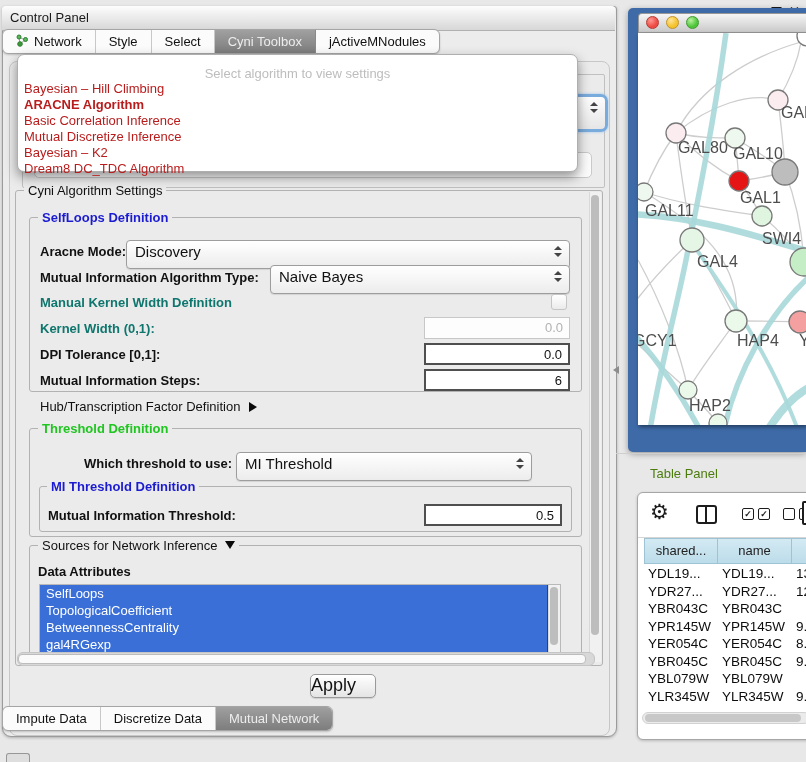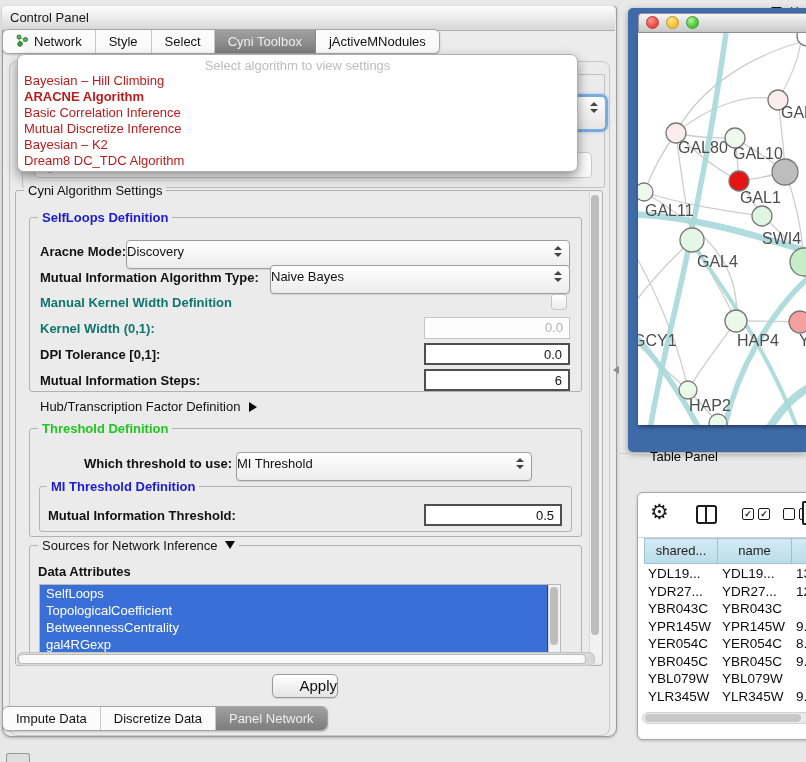--- a/index.html
+++ b/index.html
@@ -21,71 +21,71 @@
       border:1px solid #c7c7c7;border-radius:8px;}
   
   .tabwrap{position:absolute;left:2px;width:613px;display:flex;}
   .tabbar{display:flex;height:23px;border:1px solid #a5a5a5;border-radius:6px;background:#fbfbfb;
       overflow:hidden;box-shadow:0 1px 2px rgba(0,0,0,.18);}
   .tab{display:flex;align-items:center;gap:5px;padding:0 13px;font-size:13px;color:#111;border-right:1px solid #c8c8c8;cursor:default;}
   .tab:last-child{border-right:none;}
   .tab.active{background:linear-gradient(#a0a0a0,#7d7d7d);color:#ededed;border-right-color:#8a8a8a;}
   
   .popup{position:absolute;left:17px;top:54px;width:561px;height:118px;background:#fff;
-      border:1px solid #afafaf;border-radius:7px;box-shadow:0 5px 12px rgba(0,0,0,.42);z-index:50;padding-top:3px;box-sizing:border-box;}
+      border:1px solid #afafaf;border-radius:7px;box-shadow:0 5px 12px rgba(0,0,0,.42);z-index:50;padding-top:11px;box-sizing:border-box;}
   .pp-ph{text-align:center;color:#bdbdbd;font-size:13px;height:15px;line-height:15px;}
   .pp-item{padding-left:6px;font-size:13px;line-height:16px;color:#b91c1c;}
   .pp-item.b{font-weight:bold;}
   
   .frag-grp{position:absolute;left:22px;top:74px;width:581px;height:112px;border:1px solid #c0c0c0;border-radius:2px;z-index:2;}
   .frag-combo{position:absolute;left:556px;top:94px;width:46px;height:32px;border:3px solid #7aabdd;
       border-radius:7px;background:linear-gradient(#fdfdfd,#e6e6e6);z-index:3;box-shadow:0 0 3px #9cc4ea;}
   .frag-dis{position:absolute;left:34px;top:152px;width:558px;height:26px;border:1px solid #c9c9c9;
       border-radius:5px;background:#fbfbfb;z-index:3;color:#b9b9b9;line-height:26px;padding-left:12px;box-sizing:border-box;}
   
   .grp{position:absolute;border:1px solid #b2b2b2;border-radius:3px;z-index:5;}
   .grp-lbl{position:absolute;background:#ebebeb;padding:0 4px;font-size:13px;white-space:nowrap;z-index:6;line-height:14px;}
   .blue{color:#1b1bd1;font-weight:bold;}
   .green{color:#21c521;font-weight:bold;}
   
   .combo{position:absolute;background:linear-gradient(#ffffff,#ececec);border:1px solid #9d9d9d;border-radius:4px;
-      font-size:13px;line-height:21px;box-sizing:border-box;height:29px;z-index:6;box-shadow:0 1px 1px rgba(0,0,0,.1);}
+      font-size:15px;line-height:21px;padding-left:8px;box-sizing:border-box;height:29px;z-index:6;box-shadow:0 1px 1px rgba(0,0,0,.1);}
   .stp{position:absolute;right:6px;top:5px;width:9px;}
   .stp i{display:block;width:0;height:0;border-left:4px solid transparent;border-right:4px solid transparent;}
   .stp .u{border-bottom:4.5px solid #444;margin-bottom:2.5px;}
   .stp .d{border-top:4.5px solid #444;}
   .field{position:absolute;background:#fff;text-align:right;font-size:13px;padding:0 6px;line-height:20px;height:22px;box-sizing:border-box;z-index:6;}
   .field.en{border:2px solid #4f4f4f;}
   .field.off{border:1px solid #c7c7c7;color:#b2b2b2;background:#fdfdfd;}
   .chk{position:absolute;width:14px;height:14px;border:1px solid #c5c5c5;border-radius:3px;background:linear-gradient(#ffffff,#ebebeb);z-index:6;}
   .tri-r{display:inline-block;width:0;height:0;border-left:8px solid #0a0a0a;border-top:5.5px solid transparent;border-bottom:5.5px solid transparent;margin-left:9px;vertical-align:-1px;}
   .tri-d{display:inline-block;width:0;height:0;border-top:8px solid #0a0a0a;border-left:5.5px solid transparent;border-right:5.5px solid transparent;margin-left:7px;vertical-align:1px;}
   .attr-list{position:absolute;left:39px;top:584px;width:520px;height:68px;background:#404040;border:1px solid #b9b9b9;overflow:hidden;z-index:6;}
   .attr-item{background:#3a6fd8;color:#fff;font-size:13px;line-height:17px;padding-left:6px;margin-right:13px;}
   .vsb{position:absolute;background:#f1f1f1;border-left:1px solid #d8d8d8;z-index:7;}
   .vsb .th{position:absolute;left:1px;width:8px;background:#bdbdbd;border-radius:4px;}
   .hsb{position:absolute;background:#d8d8d8;border:1px solid #c5c5c5;border-radius:6px;z-index:7;}
   .hsb .th{position:absolute;top:1px;height:8px;background:#fafafa;border:1px solid #bcbcbc;border-radius:4px;}
   .btn{position:absolute;border:1px solid #9a9a9a;border-radius:5px;background:linear-gradient(#ffffff,#e4e4e4);
-      font-size:15px;text-align:right;line-height:21px;z-index:6;box-shadow:0 1px 1px rgba(0,0,0,.12);}
+      font-size:18px;text-align:left;line-height:21px;z-index:6;box-shadow:0 1px 1px rgba(0,0,0,.12);margin-left:38px;}
   
   .div-arrow{position:absolute;left:613px;top:366px;width:0;height:0;border-top:4px solid transparent;border-bottom:4px solid transparent;border-right:6px solid #8d8d8d;}
   
   .netwin{position:absolute;left:628px;top:8px;width:178px;height:444px;background:#3e6ba8;border-radius:5px 0 0 5px;box-shadow:0 2px 6px rgba(0,0,0,.35);}
   .net-title{position:absolute;left:638px;top:13px;width:168px;height:20px;background:linear-gradient(#f6f6f6,#c9c9c9);border:1px solid #979797;border-right:none;border-radius:4px 0 0 0;box-sizing:border-box;}
   .tl{position:absolute;top:16px;width:13px;height:13px;border-radius:50%;box-sizing:border-box;}
   .tl.r{left:646px;background:radial-gradient(circle at 35% 30%,#ff9a93,#ee4b43 60%);border:1px solid #b63a32;}
   .tl.y{left:666px;background:radial-gradient(circle at 35% 30%,#ffe49a,#f5c22c 60%);border:1px solid #c29325;}
   .tl.g{left:686px;background:radial-gradient(circle at 35% 30%,#b9f2a0,#4fc63a 60%);border:1px solid #3f9a2e;}
   .canvas{position:absolute;left:638px;top:33px;width:168px;height:392px;background:#fff;overflow:hidden;box-shadow:1px 2px 4px rgba(0,0,0,.45);}
   .edge{fill:none;stroke:#cdcdcd;stroke-width:1.3;}
   .teal{stroke:#a8d8d9;opacity:.9;}
   .w4{stroke-width:4;} .w5{stroke-width:5.5;} .w6{stroke-width:6.5;} .w7{stroke-width:8;}
   
-  .tp-title{position:absolute;left:650px;top:449px;font-size:13px;color:#000000;}
+  .tp-title{position:absolute;left:650px;top:466px;font-size:13px;color:#4d7c0f;}
   .tp-divider{position:absolute;left:616px;top:453px;width:190px;height:1px;background:#cfcfcf;}
   .tbl{position:absolute;left:637px;top:492px;width:176px;height:246px;background:#fff;border:1px solid #a6a6a6;
       border-radius:6px 0 0 6px;box-shadow:0 1px 3px rgba(0,0,0,.2);}
   .tbl-toolbar{position:absolute;left:0;top:0;width:176px;height:44px;border-bottom:1px solid #d6d6d6;}
   .gear{position:absolute;left:12px;top:7px;font-size:21px;color:#1c1c1c;}
   .cols-ic{position:absolute;left:58px;top:12px;width:17px;height:15px;border:2.4px solid #1c1c1c;border-radius:3px;}
   .cols-ic i{position:absolute;left:6.5px;top:0;width:2.4px;height:15px;background:#1c1c1c;}
   .ck{position:absolute;top:15px;width:10px;height:10px;border:1.7px solid #1c1c1c;border-radius:2px;font-size:9px;font-weight:bold;line-height:10px;text-align:center;color:#1c1c1c;}
   .page-ic{position:absolute;left:164px;top:8px;width:15px;height:20px;border:2.2px solid #1c1c1c;border-radius:2px;background:#fff;}
   .tbl-head{position:absolute;left:6px;top:45px;height:26px;display:flex;}
@@ -250,21 +250,21 @@
 
   <div class="tabwrap" style="top:706px;">
     <div class="tabbar" id="bottom-tabs">
         <div class="tab">
           <span>Impute Data</span>
         </div>
         <div class="tab">
           <span>Discretize Data</span>
         </div>
         <div class="tab active">
-          <span>Panel Network</span>
+          <span>Mutual Network</span>
         </div>
       </div>
   </div>
 
   <div class="corner-ic"></div>
   <div class="div-arrow"></div>
 
   <div class="netwin"></div>
   <div class="net-title"></div>
   <span class="tl r"></span>

